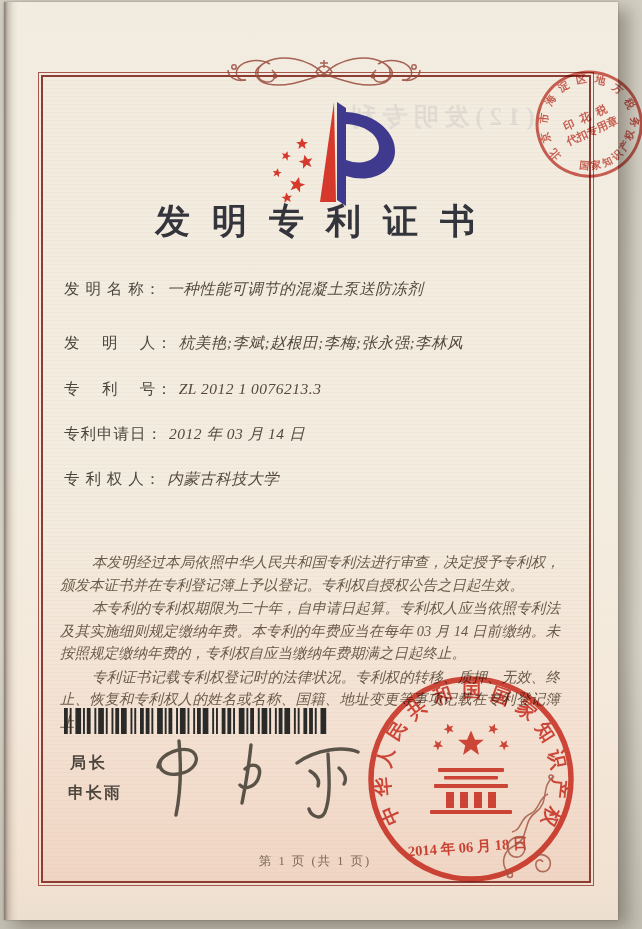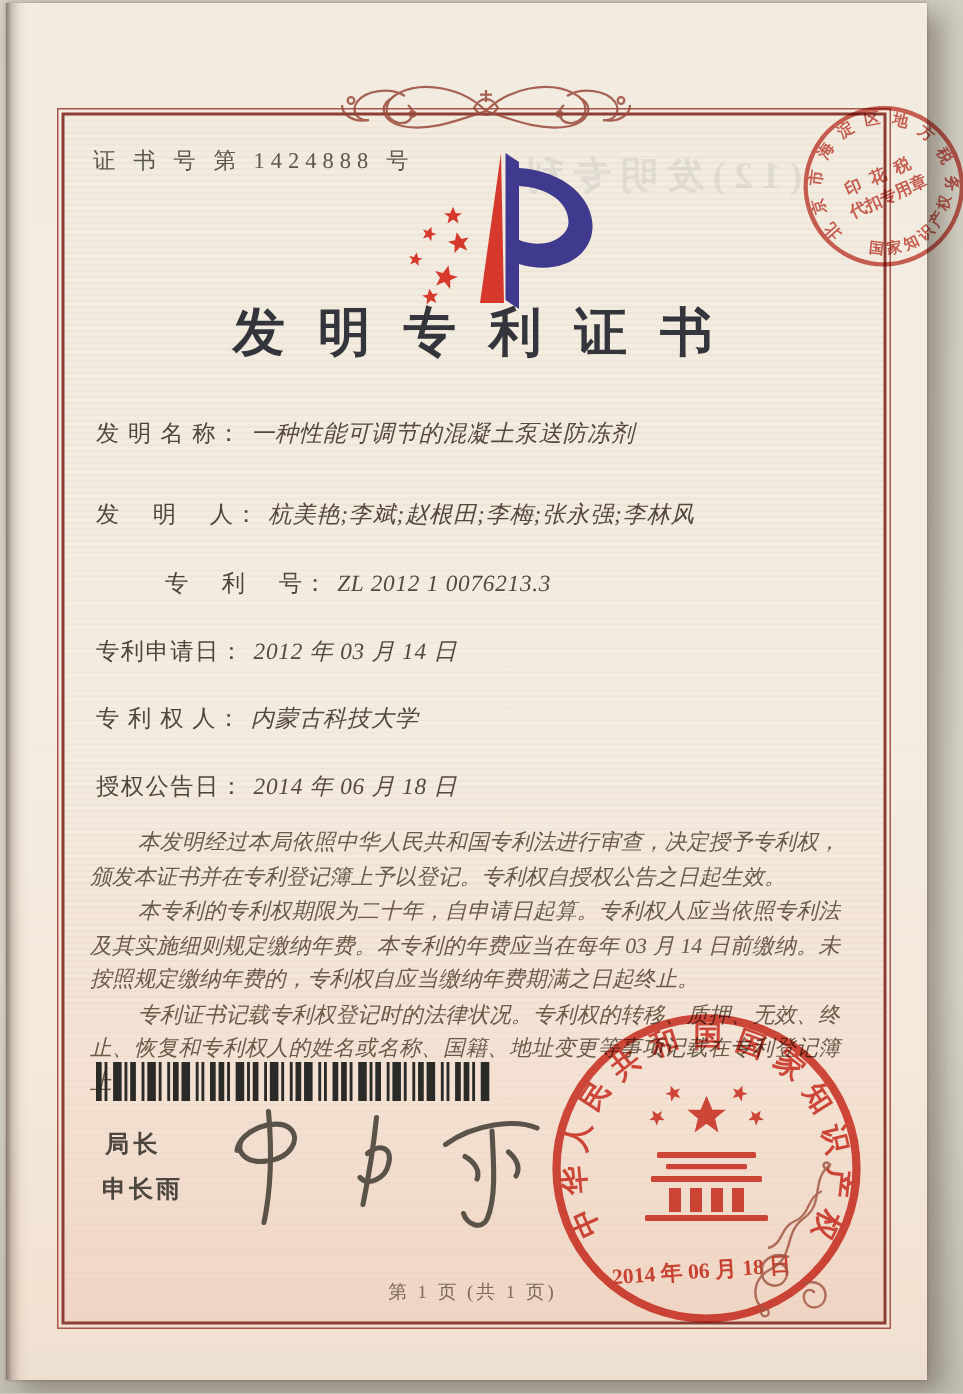--- a/index.html
+++ b/index.html
@@ -53,21 +53,20 @@
           <path d="M34,30 C24,32 16,27 16,20"></path>
           <circle cx="22" cy="17" r="2.2"></circle>
           <circle cx="63" cy="26" r="1.8"></circle>
         </g>
         <use href="#ornL" transform="translate(224,0) scale(-1,1)"></use>
         <path d="M104,22 C108,14 116,14 120,22 C116,28 108,28 104,22 Z"></path>
         <path d="M112,10 L112,18 M108,13 L116,13"></path>
       </g>
     </svg>
 
-    <div class="abs cert-no">证 书 号 第 1424888 号</div>
 
     <div class="abs bleed">(12)发明专利</div>
 
     <svg class="abs" style="left:246px;top:92px;" width="152" height="118" viewBox="0 0 152 118">
       <defs>
         <polygon id="st" points="0,-10 2.94,-3.09 9.51,-3.09 4.26,1.18 5.88,8.09 0,3.82 -5.88,8.09 -4.26,1.18 -9.51,-3.09 -2.94,-3.09"></polygon>
       </defs>
       <g fill="#d6392b">
         <use href="#st" transform="translate(52,50) scale(.62)"></use>
         <use href="#st" transform="translate(36,62) scale(.5) rotate(18)"></use>
@@ -84,31 +83,28 @@
     </svg>
 
     <div class="abs title">发明专利证书</div>
 
     <div class="abs field" style="top:277px;">
       <span class="lab">发 明 名 称：</span><span class="val">一种性能可调节的混凝土泵送防冻剂</span>
     </div>
     <div class="abs field" style="top:331px;">
       <span class="lab">发　 明　 人：</span><span class="val">杭美艳;李斌;赵根田;李梅;张永强;李林风</span>
     </div>
-    <div class="abs field" style="top:377px;margin-left:46px;">
+    <div class="abs field" style="top:377px;">
       <span class="lab">专　 利　 号：</span><span class="val">ZL 2012 1 0076213.3</span>
     </div>
     <div class="abs field" style="top:422px;">
       <span class="lab">专利申请日：</span><span class="val">2012 年 03 月 14 日</span>
     </div>
     <div class="abs field" style="top:467px;">
       <span class="lab">专 利 权 人：</span><span class="val">内蒙古科技大学</span>
-    </div>
-    <div class="abs field" style="top:512px;">
-      <span class="lab">授权公告日：</span><span class="val">2014 年 06 月 18 日</span>
     </div>
 
     <div class="abs bodytext">
       <p>本发明经过本局依照中华人民共和国专利法进行审查，决定授予专利权，颁发本证书并在专利登记簿上予以登记。专利权自授权公告之日起生效。</p>
       <p>本专利的专利权期限为二十年，自申请日起算。专利权人应当依照专利法及其实施细则规定缴纳年费。本专利的年费应当在每年 03 月 14 日前缴纳。未按照规定缴纳年费的，专利权自应当缴纳年费期满之日起终止。</p>
       <p>专利证书记载专利权登记时的法律状况。专利权的转移、质押、无效、终止、恢复和专利权人的姓名或名称、国籍、地址变更等事项记载在专利登记簿上。</p>
     </div>
 
     <svg class="abs" style="left:60px;top:706px;" width="268" height="27" viewBox="0 0 268 27" id="barcode">
         <rect x="0.0" y="0" width="3.8" height="26" fill="#2a2a28"></rect>

